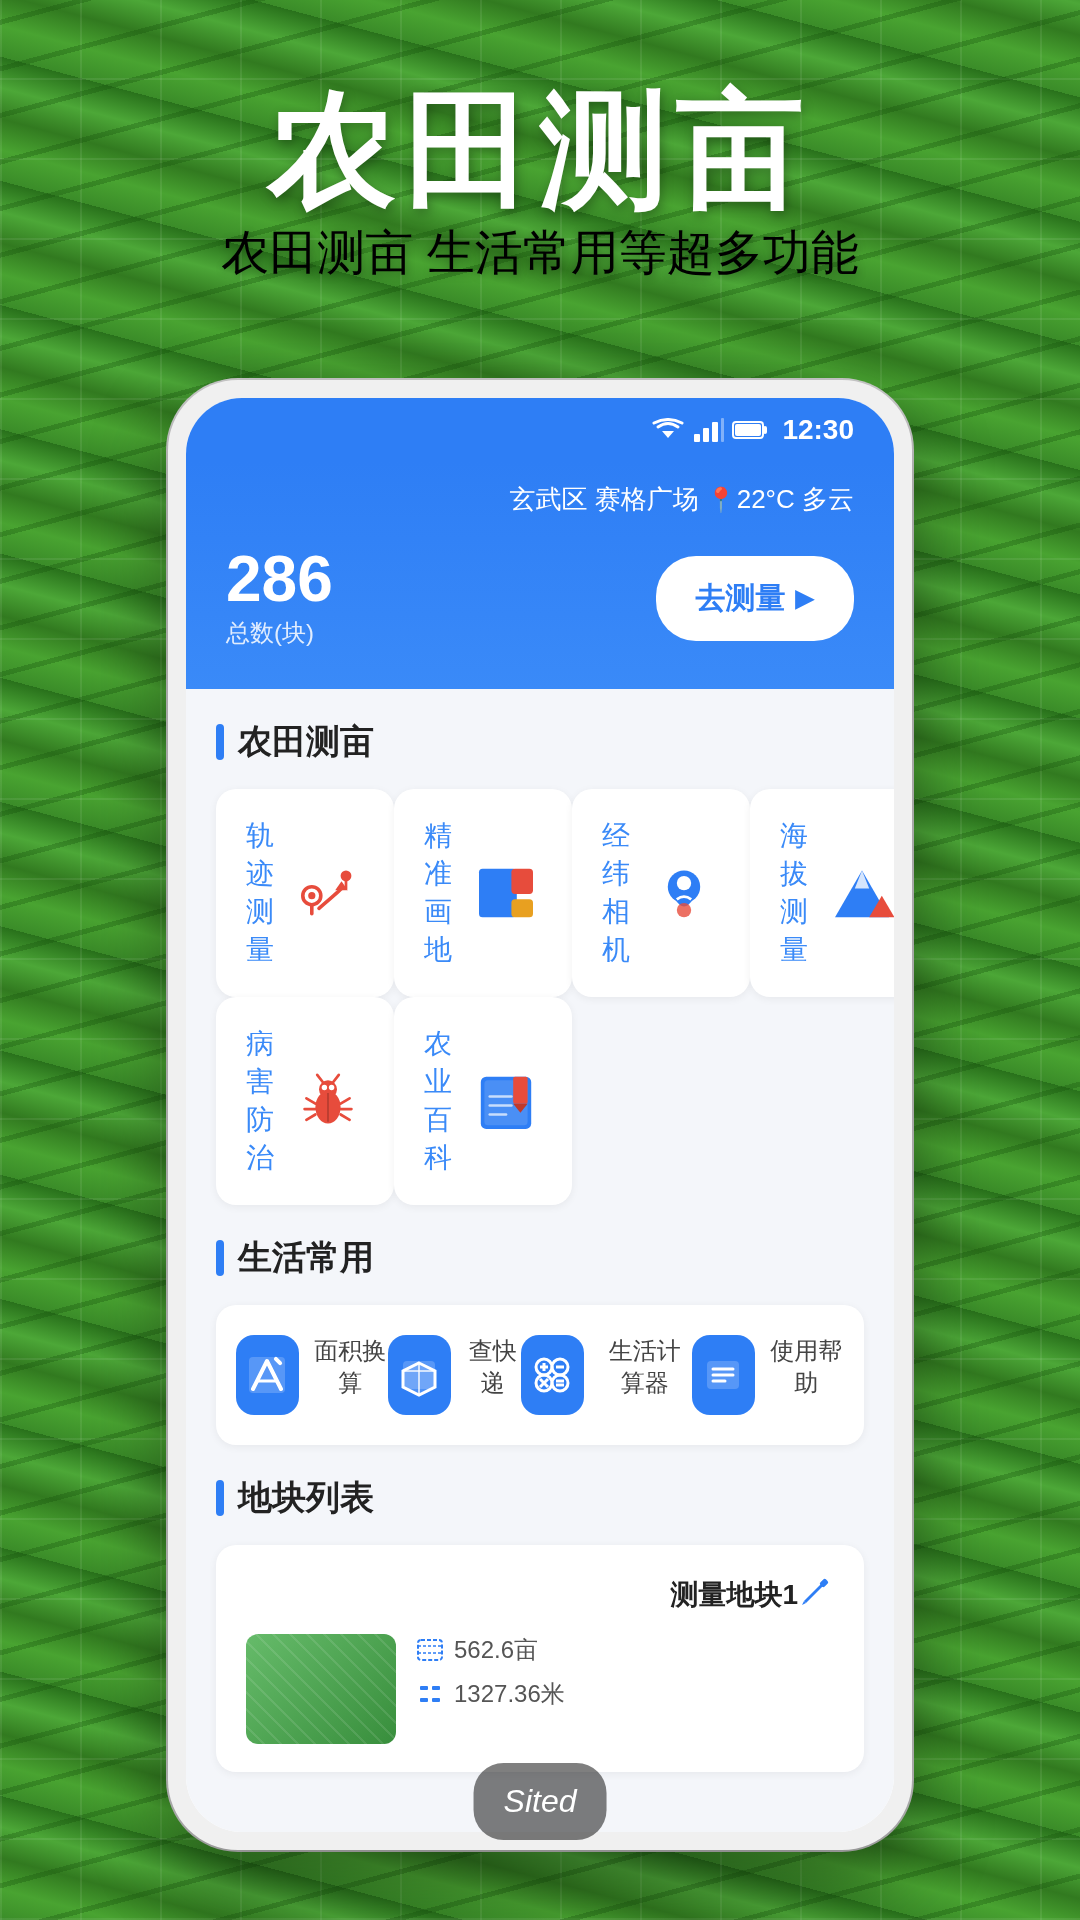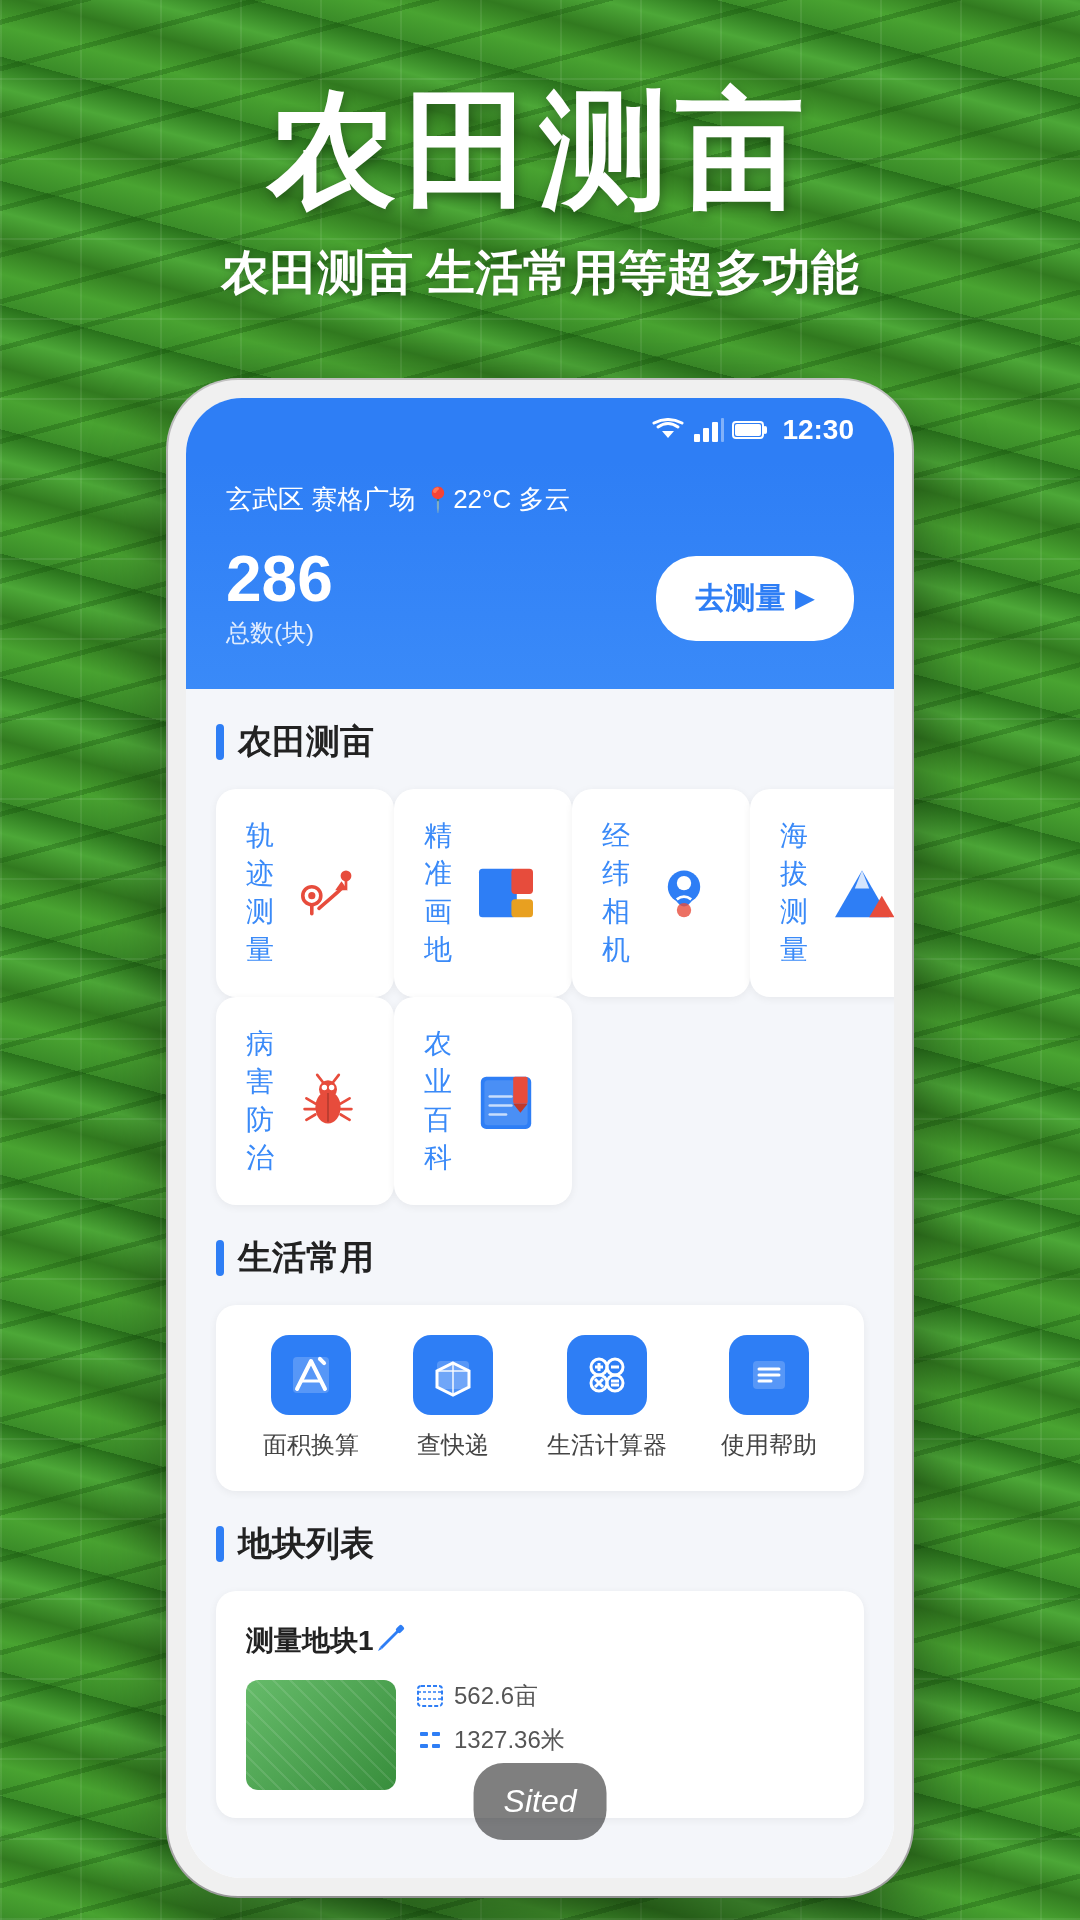--- a/index.html
+++ b/index.html
@@ -69,24 +69,23 @@
       font-size: 128px;
       font-weight: 900;
       color: white;
       text-shadow: 2px 4px 12px rgba(0,0,0,0.3);
       letter-spacing: 8px;
       line-height: 1.1;
     }
 
     .sub-title {
       font-size: 48px;
-      color: #ffffff;
+      color: #000000;
       text-shadow: 1px 2px 8px rgba(0,0,0,0.3);
-      margin-top: 20px;
-      font-weight: 700;
+      font-weight: 400;
     }
 
     
     .phone-wrapper {
       position: absolute;
       top: 380px;
       left: 50%;
       transform: translateX(-50%);
       z-index: 3;
       width: 744px;
@@ -132,21 +131,21 @@
     }
 
     
     .app-header {
       background: linear-gradient(180deg, #2e7ef5 0%, #3a8af8 100%);
       padding: 20px 40px 40px;
     }
 
     .location-bar {
       display: flex;
-      justify-content: flex-start;
+      justify-content: flex-end;
       align-items: center;
       margin-bottom: 30px;
     }
 
     .location-text {
       color: white;
       font-size: 26px;
       display: flex;
       align-items: center;
       gap: 8px;
@@ -279,22 +278,22 @@
       display: flex;
       justify-content: space-around;
       background: white;
       border-radius: 20px;
       padding: 30px 20px;
       box-shadow: 0 2px 8px rgba(0,0,0,0.06);
     }
 
     .life-tool-item {
       display: flex;
-      flex-direction: column;
-      align-items: center;
+      flex-direction: row;
+      align-items: flex-start;
       gap: 14px;
     }
 
     .life-tool-icon {
       width: 80px;
       height: 80px;
       background: #2e7ef5;
       border-radius: 18px;
       display: flex;
       align-items: center;
@@ -312,21 +311,21 @@
     
     .land-list-card {
       background: white;
       border-radius: 20px;
       padding: 28px 30px;
       box-shadow: 0 2px 8px rgba(0,0,0,0.06);
     }
 
     .land-item-header {
       display: flex;
-      justify-content: flex-start;
+      justify-content: flex-end;
       align-items: center;
       margin-bottom: 18px;
     }
 
     .land-item-name {
       font-size: 28px;
       font-weight: 600;
       color: #222;
     }
 

